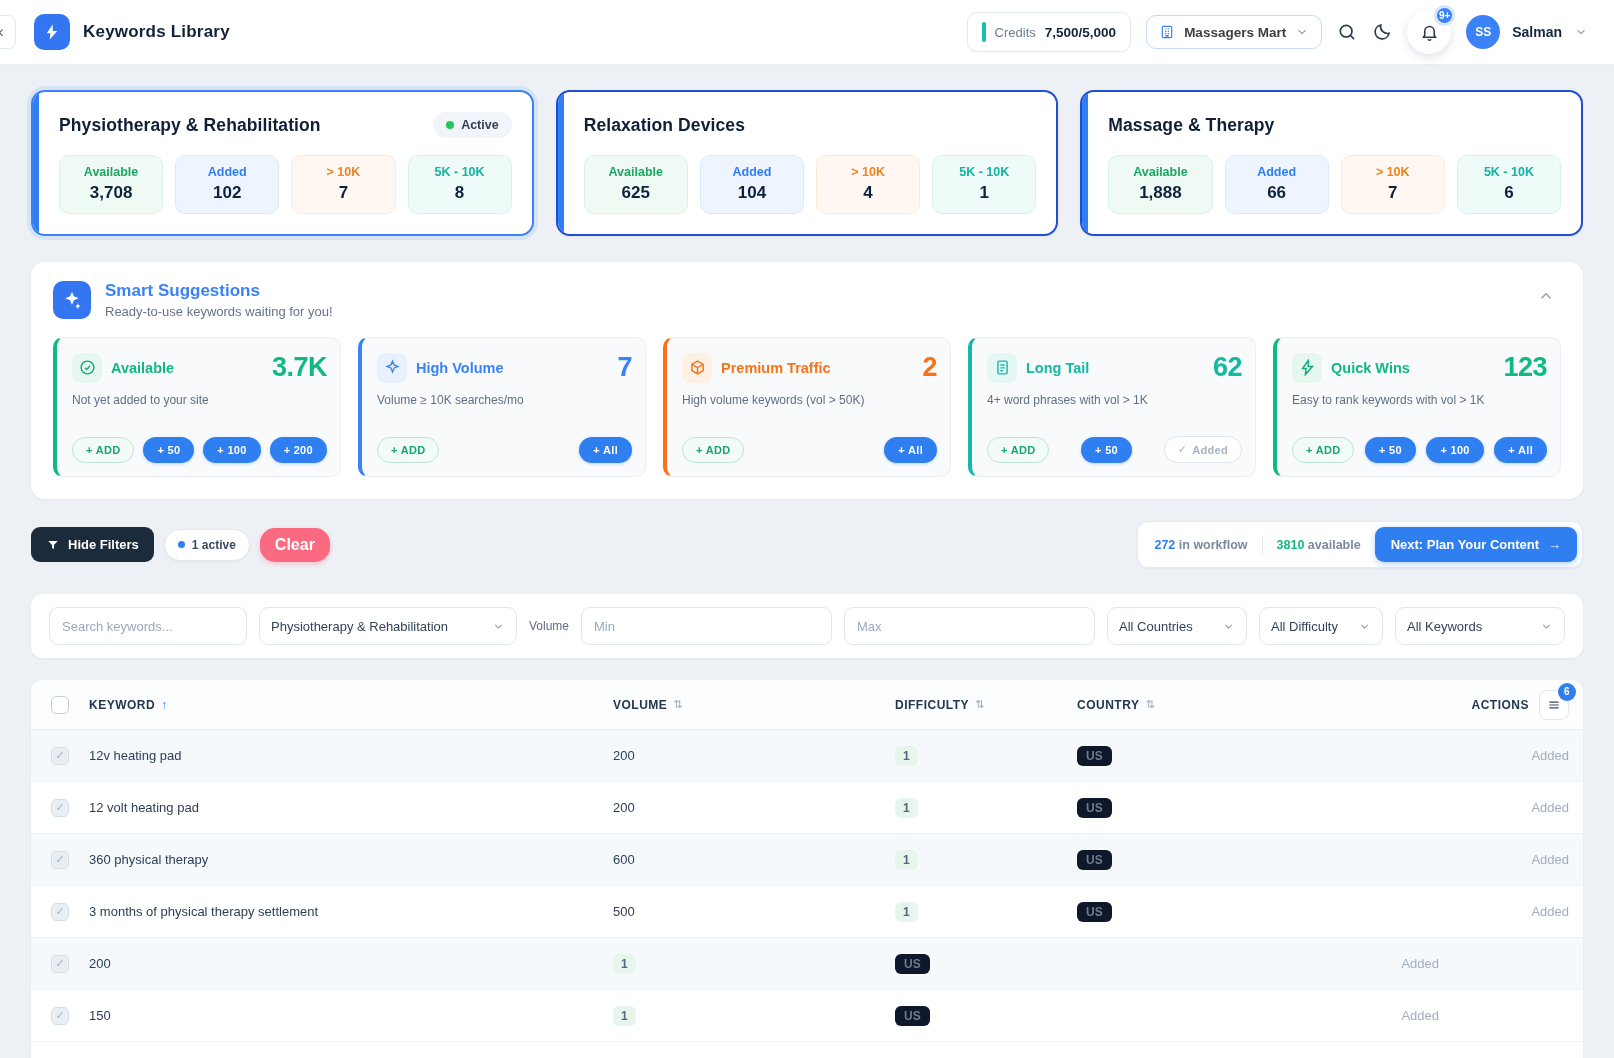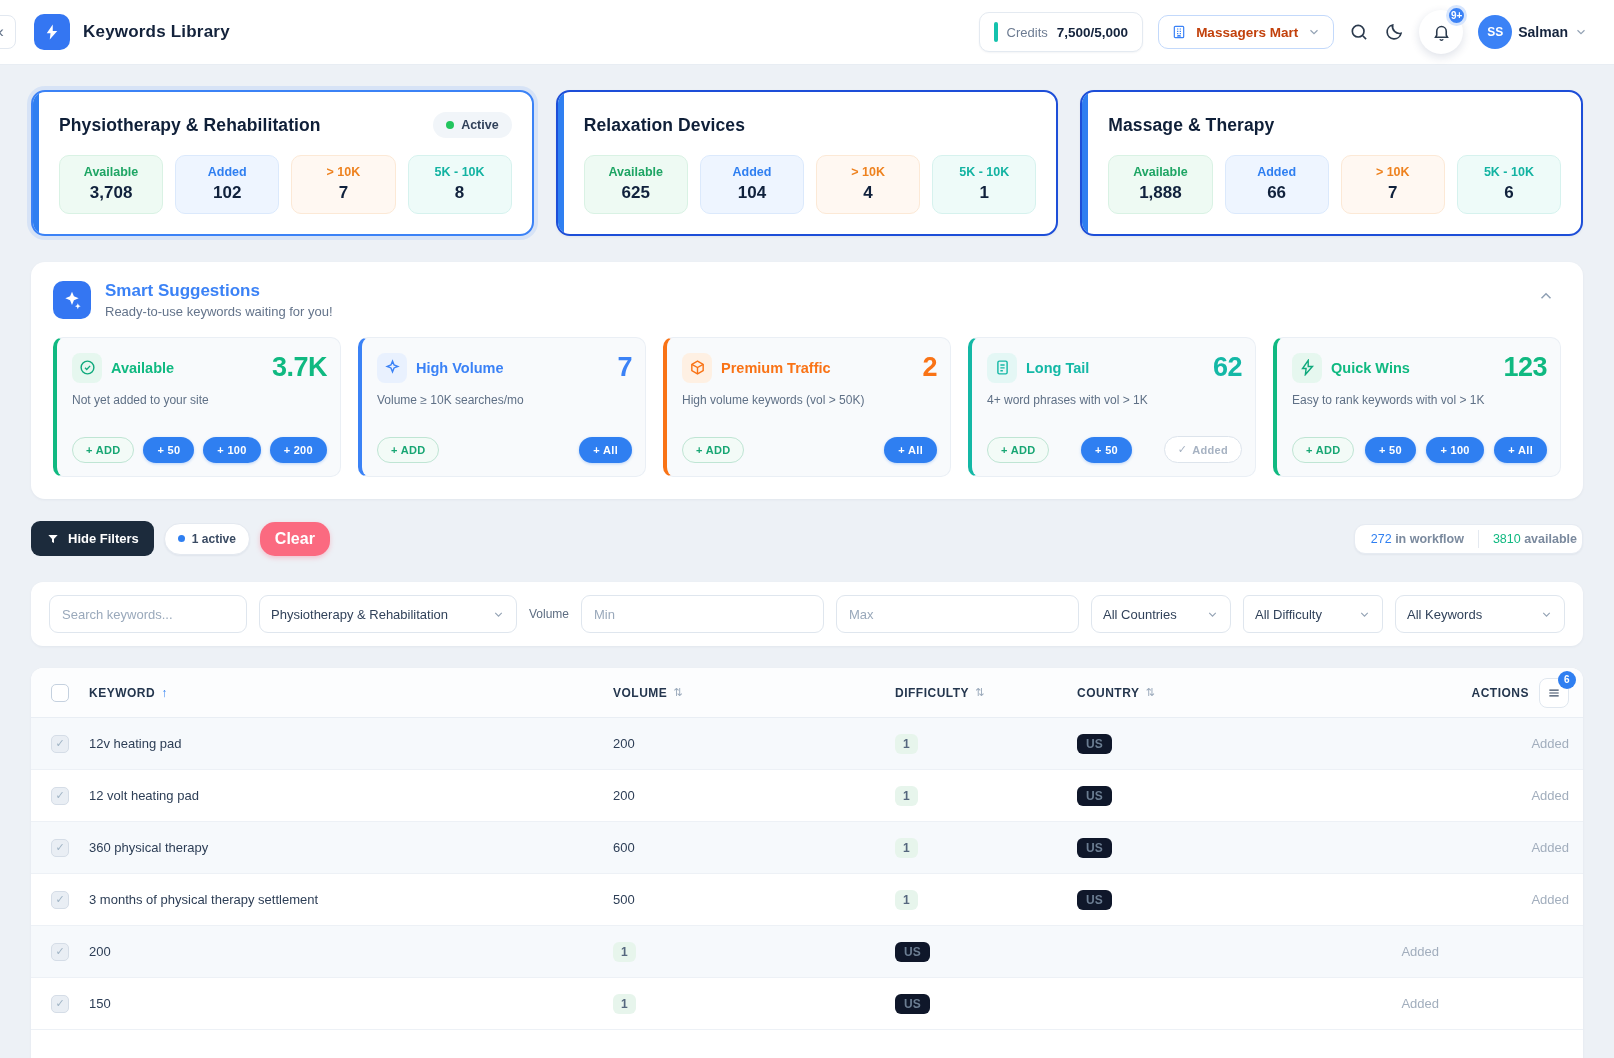--- a/index.html
+++ b/index.html
@@ -11,25 +11,25 @@
   .topbar { height:64px; background:#fff; display:flex; align-items:center; padding:0 26px 0 0; box-shadow:0 1px 0 #e8edf3; }
   .back-btn { width:30px; height:34px; border:1px solid #e2e8f0; border-radius:8px; background:#fff; color:#64748b; font-size:17px; display:flex; align-items:center; justify-content:center; margin-left:-14px; cursor:pointer; }
   .logo { width:36px; height:36px; border-radius:10px; background:#3476f2; display:flex; align-items:center; justify-content:center; margin-left:18px; }
   .page-title { font-size:17px; font-weight:700; color:#13223b; margin-left:13px; letter-spacing:.2px; }
   .top-right { margin-left:auto; display:flex; align-items:center; gap:15px; }
   .credits { display:flex; align-items:center; gap:9px; background:#fff; border:1px solid #e4eaf1; border-radius:10px; padding:9px 14px; box-shadow:0 1px 2px rgba(18,40,80,.05); }
   .credits-bar { width:4px; height:20px; border-radius:2px; background:#14c2ad; }
   .credits-label { font-size:13px; color:#6d7c92; }
   .credits-value { font-size:13.5px; font-weight:700; color:#13223b; }
   .store { display:flex; align-items:center; gap:9px; background:#fff; border:1.5px solid #c3d9fb; border-radius:10px; padding:8px 12px; cursor:pointer; color:#3b82f6; }
-  .store-name { font-size:13.5px; font-weight:700; color:#c2410c;text-align:center; }
+  .store-name { font-size:13.5px; font-weight:700; color:#404040;text-align:center; }
   .icon-btn { background:none; border:none; cursor:pointer; display:flex; align-items:center; color:#2b3a4d; }
   .bell-wrap { width:44px; height:44px; background:#fff; border-radius:50%; box-shadow:0 3px 10px rgba(20,45,90,.14); display:flex; align-items:center; justify-content:center; position:relative; border:none; cursor:pointer; color:#2b3a4d; }
   .bell-badge { position:absolute; top:-5px; right:-4px; min-width:21px; height:21px; border-radius:11px; background:#3b82f6; color:#fff; font-size:10px; font-weight:700; display:flex; align-items:center; justify-content:center; border:3px solid #d6e5fd; }
-  .user { display:flex; align-items:center; gap:6px; cursor:pointer; }
+  .user { display:flex; align-items:center; gap:12px; cursor:pointer; }
   .avatar { width:34px; height:34px; border-radius:50%; background:#3b82f6; color:#fff; font-size:12px; font-weight:700; display:flex; align-items:center; justify-content:center; }
   .user-name { font-size:14px; font-weight:700; color:#15243d; }
   .chev { color:#93a2b4; display:flex; }
 
   
   .main { padding:26px 31px 0; }
 
   
   .projects { display:grid; grid-template-columns:repeat(3,1fr); gap:22px; margin-bottom:26px; }
   .proj-card { position:relative; background:#fff; border:2px solid #1d4ed8; border-radius:14px; padding:18px 20px 20px 26px; box-shadow:0 1px 3px rgba(16,42,83,.05); cursor:pointer; overflow:hidden; }
@@ -77,31 +77,31 @@
   .ghost-check { font-size:11px; }
 
   
   .filter-row { display:flex; align-items:center; gap:10px; margin-bottom:26px; }
   .hide-filters { display:flex; align-items:center; gap:8px; background:#1c2b3c; color:#fff; font-size:13px; font-weight:700; border:none; border-radius:9px; padding:10px 15px; cursor:pointer; }
   .active-pill { display:flex; align-items:center; gap:7px; background:#fff; border:1px solid #e4e9f0; border-radius:16px; padding:8px 13px; font-size:12px; font-weight:600; color:#3a4b63; box-shadow:0 1px 2px rgba(18,40,80,.06); }
   .active-dot { width:7px; height:7px; border-radius:50%; background:#2f7ff1; }
   .clear-btn { background:#fb6a80; color:#fff; font-size:16px; font-weight:700; border:none; border-radius:15px; padding:8px 15px; cursor:pointer; box-shadow:0 2px 5px rgba(251,106,128,.35); }
   .wf-stats { margin-left:auto; display:flex; align-items:center; gap:14px; background:#fff; border:1px solid #e6ebf2; border-radius:11px; padding:5px 5px 5px 16px; box-shadow:0 1px 2px rgba(18,40,80,.05); }
   .wf-item { font-size:12.5px; color:#7b8a9e; font-weight:600; white-space:nowrap; }
-  .wf-item b { font-weight:400; }
+  .wf-item b { font-weight:700; }
   .wf-blue b { color:#2f7ff1; } .wf-green b { color:#10b981; }
   .wf-div { width:1px; height:18px; background:#e4e9f0; }
   .next-btn { display:flex; align-items:center; gap:9px; background:#2f7ff1; color:#fff; font-size:13px; font-weight:700; border:none; border-radius:9px; padding:10px 16px; cursor:pointer; box-shadow:0 2px 6px rgba(47,127,241,.35); white-space:nowrap; }
 
   
   .search-card { background:#fff; border-radius:12px; padding:13px 18px; box-shadow:0 1px 3px rgba(16,42,83,.05); display:flex; align-items:center; gap:12px; margin-bottom:22px; }
   .input { height:38px; border:1px solid #dfe6ee; border-radius:9px; padding:0 12px; font-size:13px; color:#31425a; font-family:inherit; background:#fff; outline:none; }
   .input::placeholder { color:#9aa9bb; }
   .select { height:38px; border:1px solid #dfe6ee; border-radius:9px; padding:0 11px; display:flex; align-items:center; gap:10px; justify-content:space-between; font-size:13px; color:#31425a; cursor:pointer; background:#fff; white-space:nowrap; }
-  .w-search{width:198px;} .w-project{width:258px;} .w-min{flex:1;} .w-max{flex:1;} .w-country{width:140px;} .w-diff{width:140px;border-radius:6px;} .w-keys{width:170px;}
+  .w-search{width:198px;} .w-project{width:258px;} .w-min{flex:1;} .w-max{flex:1;} .w-country{width:140px;} .w-diff{width:124px;} .w-keys{width:170px;}
   .vol-label { font-size:12px; color:#5d6d82; }
 
   
   .table-card { background:#fff; border-radius:12px 12px 0 0; box-shadow:0 1px 3px rgba(16,42,83,.05); overflow:hidden; height:420px; }
   .t-grid { display:grid; grid-template-columns:58px minmax(0,1fr) 282px 182px 376px 130px; align-items:center; }
   .t-head { height:50px; background:#fcfdfe; border-bottom:1px solid #e9eef4; font-size:12px; font-weight:700; color:#24364e; letter-spacing:.5px; }
   .th { display:flex; align-items:center; gap:6px; cursor:pointer; }
   .sort { color:#9aa9bb; font-size:11px; font-weight:400; }
   .sort-asc { color:#2f7ff1; font-size:12px; }
   .c-check { display:flex; justify-content:center; }
@@ -398,20 +398,24 @@
       <span class="active-pill">
         <span class="active-dot"></span>
         <span>1 active</span>
       </span>
       <button class="clear-btn">Clear</button>
 
       <div class="wf-stats">
         <span class="wf-item wf-blue"><b>272</b> <span>in workflow</span></span>
         <span class="wf-div"></span>
         <span class="wf-item wf-green"><b>3810</b> <span>available</span></span>
+        <button class="next-btn">
+          <span>Next: Plan Your Content</span>
+          <span>→</span>
+        </button>
       </div>
     </div>
 
     <div class="search-card">
       <input class="input w-search" type="text" placeholder="Search keywords..." style="">
       <div class="select w-project">
         <span>Physiotherapy &amp; Rehabilitation</span>
         <span class="chev">
             <svg width="13" height="13" viewBox="0 0 24 24" fill="none" stroke="currentColor" stroke-width="2">
               <path d="m6 9 6 6 6-6"></path>

